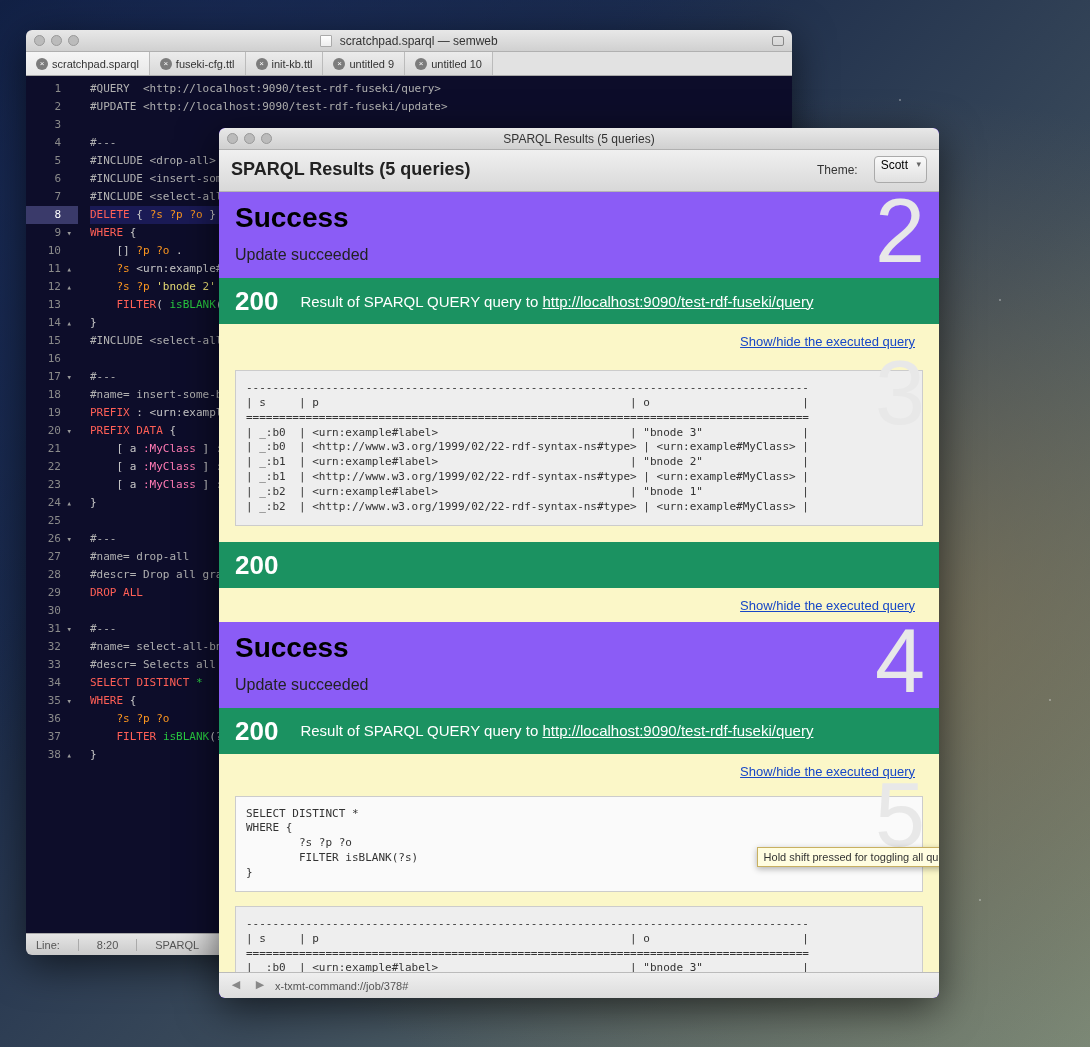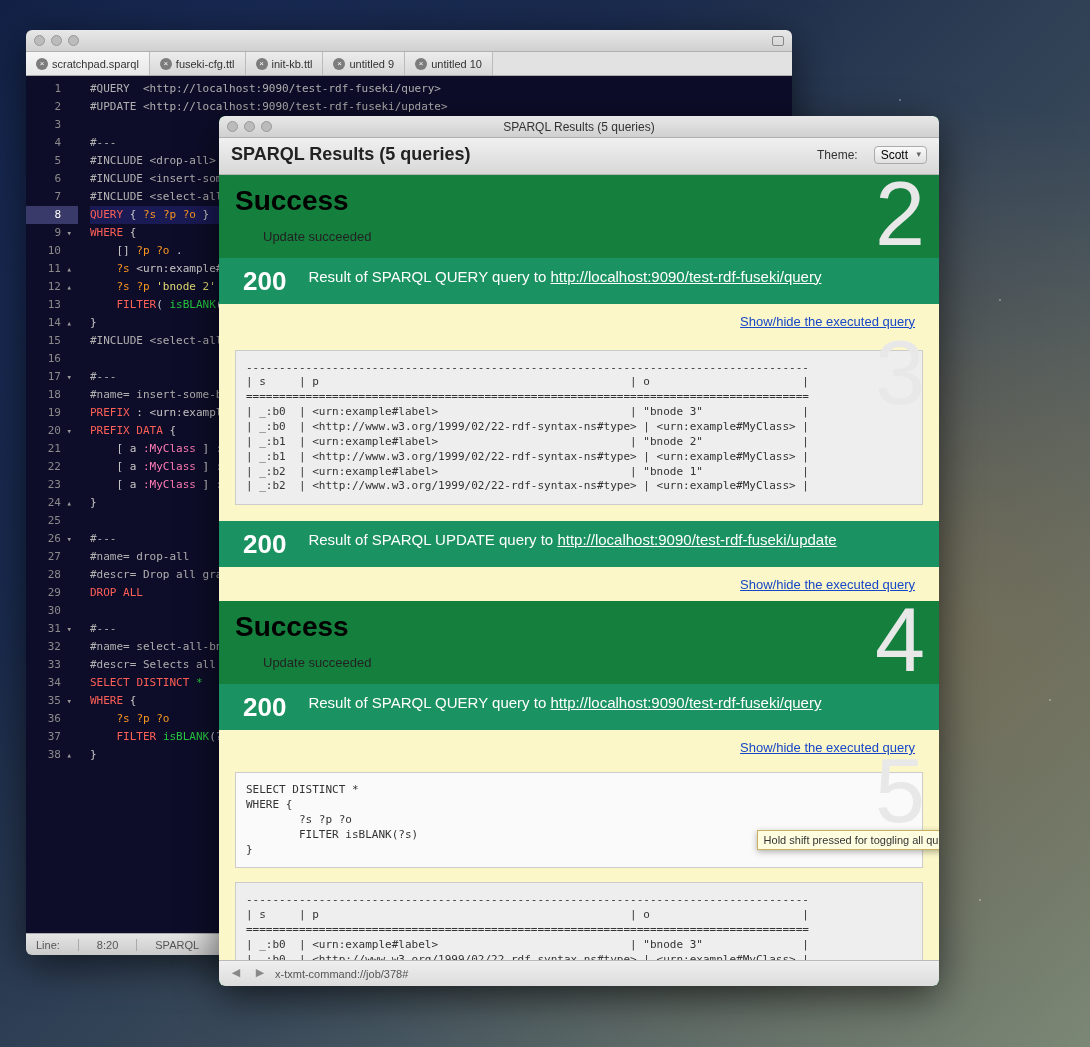--- a/index.html
+++ b/index.html
@@ -66,41 +66,41 @@
     position:absolute; bottom:0; left:0; right:0; height:22px;
     background: linear-gradient(#e5e5e5,#cacaca);
     border-top:1px solid #aaa; display:flex; align-items:center;
     font-size:11px; color:#555; padding:0 10px; gap:18px;
     border-radius:0 0 6px 6px;
   }
   .statusbar span+span::before { content:""; display:inline-block; width:1px; height:12px; background:#aaa; margin-right:18px; vertical-align:-2px; }
 
   
   .results {
-    position:absolute; left:219px; top:116px; width:720px; height:870px;
-    background:#15803d; border-radius:6px; box-shadow: 0 10px 40px rgba(0,0,0,0.6);
+    position:absolute; left:219px; top:128px; width:720px; height:870px;
+    background:#8b5cf6; border-radius:6px; box-shadow: 0 10px 40px rgba(0,0,0,0.6);
     display:flex; flex-direction:column; overflow:hidden;
   }
   .res-head {
     background: linear-gradient(#f0f0f0,#d8d8d8); border-bottom:1px solid #b5b5b5;
     padding: 6px 12px 8px 12px;
   }
   .res-head-top { display:flex; align-items:center; }
   .res-h1 { font: bold 18px/1.2 "Helvetica Neue", Arial; color:#222; margin-right:auto; }
   .theme-label { font-size:12px; color:#333; margin-right:16px; }
-  .theme-sel { font-size:12px; padding:1px 18px 1px 6px; border:1px solid #aaa; background:linear-gradient(#fafafa,#e0e0e0); border-radius:4px; position:relative; }
+  .theme-sel { font-size:12px; padding:1px 18px 10px 6px; border:1px solid #aaa; background:linear-gradient(#fafafa,#e0e0e0); border-radius:4px; position:relative; }
   .theme-sel::after { content:"▾"; font-size:9px; position:absolute; right:5px; top:2px; color:#666; }
 
   .res-body { flex:1; overflow:auto; position:relative; }
   .bignum { position:absolute; right:14px; font: 100 90px/1 "Helvetica Neue", Arial; color:#e8e8e8; pointer-events:none; }
   .sec-success { padding: 12px 16px 14px 16px; position:relative; }
   .sec-success h2 { font: bold 28px/1 "Helvetica Neue", Arial; margin-bottom:14px; }
-  .sec-success p { font-size:13px; color:#222;margin-left:28px; }
-
-  .sec-200 { background:#1b9261; color:#fff; padding:10px 24px; display:flex; gap:22px; }
+  .sec-success p { font-size:16px; color:#222; }
+
+  .sec-200 { background:#1b9261; color:#fff; padding:10px 16px; display:flex; align-items:center; gap:22px; }
   .code200 { font: bold 26px/1 "Helvetica Neue", Arial; }
   .desc200 { font-size:15px; }
   .desc200 a { color:#fff; text-decoration:underline; }
 
   .sec-toggle { background:#fbf7c8; text-align:right; padding:8px 24px; }
   .sec-toggle a { font-size:13px; color:#1747c7; text-decoration:underline; }
 
   .sec-pre { background:#fbf7c8; padding: 12px 16px 16px 16px; position:relative; }
   .pre-box { background:#eeeeee; border:1px solid #ccc; padding:10px; font: 11px/1.35 Menlo, monospace; color:#333; white-space:pre; overflow-x:auto; }
   .pre-box.white { background:#fafafa; }
@@ -119,20 +119,24 @@
 </style>
 </head>
 <body>
 
 <div class="editor">
   <div class="mac-titlebar">
     <div class="traffic">
       <div class="tl-btn"></div>
       <div class="tl-btn"></div>
       <div class="tl-btn"></div>
+    </div>
+    <div class="mac-title">
+      <span class="doc-icon"></span>
+      <span>scratchpad.sparql — semweb</span>
     </div>
     <div class="maxbox"></div>
   </div>
 
   <div class="tabbar" id="tabbar">
       <div class="tab active">
         <span class="tab-close">×</span>
         <span>scratchpad.sparql</span>
       </div>
       <div class="tab">
@@ -194,21 +198,21 @@
         <div class="gln">37<span class="fold"></span></div>
         <div class="gln">38<span class="fold">▴</span></div>
       </div>
     <pre class="code" id="code"><span class="c-comment">#QUERY  &lt;http://localhost:9090/test-rdf-fuseki/query&gt;</span>
 <span class="c-comment">#UPDATE &lt;http://localhost:9090/test-rdf-fuseki/update&gt;</span>
 
 <span class="c-comment">#---</span>
 <span class="c-comment">#INCLUDE &lt;drop-all&gt;</span>
 <span class="c-comment">#INCLUDE &lt;insert-som</span>
 <span class="c-comment">#INCLUDE &lt;select-all</span>
-<span style="background:#1a1a55;display:inline-block;width:100%"><span class="c-red">QUERY</span> { <span class="c-orange">?s</span> <span class="c-orange">?p</span> <span class="c-orange">?o</span> }</span>
+<span style="background:#1a1a55;display:inline-block;width:100%"><span class="c-red">DELETE</span> { <span class="c-orange">?s</span> <span class="c-orange">?p</span> <span class="c-orange">?o</span> }</span>
 <span class="c-red">WHERE</span> {
     [] <span class="c-orange">?p</span> <span class="c-orange">?o</span> .
     <span class="c-orange">?s</span> &lt;urn:example#
     <span class="c-orange">?s</span> <span class="c-orange">?p</span> <span class="c-yellow">'bnode 2'</span>
     <span class="c-red">FILTER</span>( <span class="c-green">isBLANK</span>(
 }
 <span class="c-comment">#INCLUDE &lt;select-all</span>
 
 <span class="c-comment">#---</span>
 <span class="c-comment">#name= insert-some-b</span>
@@ -284,23 +288,20 @@
 | _:b0  | &lt;urn:example#label&gt;                             | "bnode 3"               |
 | _:b0  | &lt;http://www.w3.org/1999/02/22-rdf-syntax-ns#type&gt; | &lt;urn:example#MyClass&gt; |
 | _:b1  | &lt;urn:example#label&gt;                             | "bnode 2"               |
 | _:b1  | &lt;http://www.w3.org/1999/02/22-rdf-syntax-ns#type&gt; | &lt;urn:example#MyClass&gt; |
 | _:b2  | &lt;urn:example#label&gt;                             | "bnode 1"               |
 | _:b2  | &lt;http://www.w3.org/1999/02/22-rdf-syntax-ns#type&gt; | &lt;urn:example#MyClass&gt; |</pre>
     </div>
 
     <div class="sec-200">
       <div class="code200">200</div>
-      <div class="desc200">
-        <span>Result of SPARQL UPDATE query to </span><a>http://localhost:9090/test-rdf-fuseki/update</a>
-      </div>
     </div>
     <div class="sec-toggle">
       <a href="#">Show/hide the executed query</a>
     </div>
 
     <div class="sec-success">
       <div class="bignum" style="top:-6px">4</div>
       <h2>Success</h2>
       <p>Update succeeded</p>
     </div>

